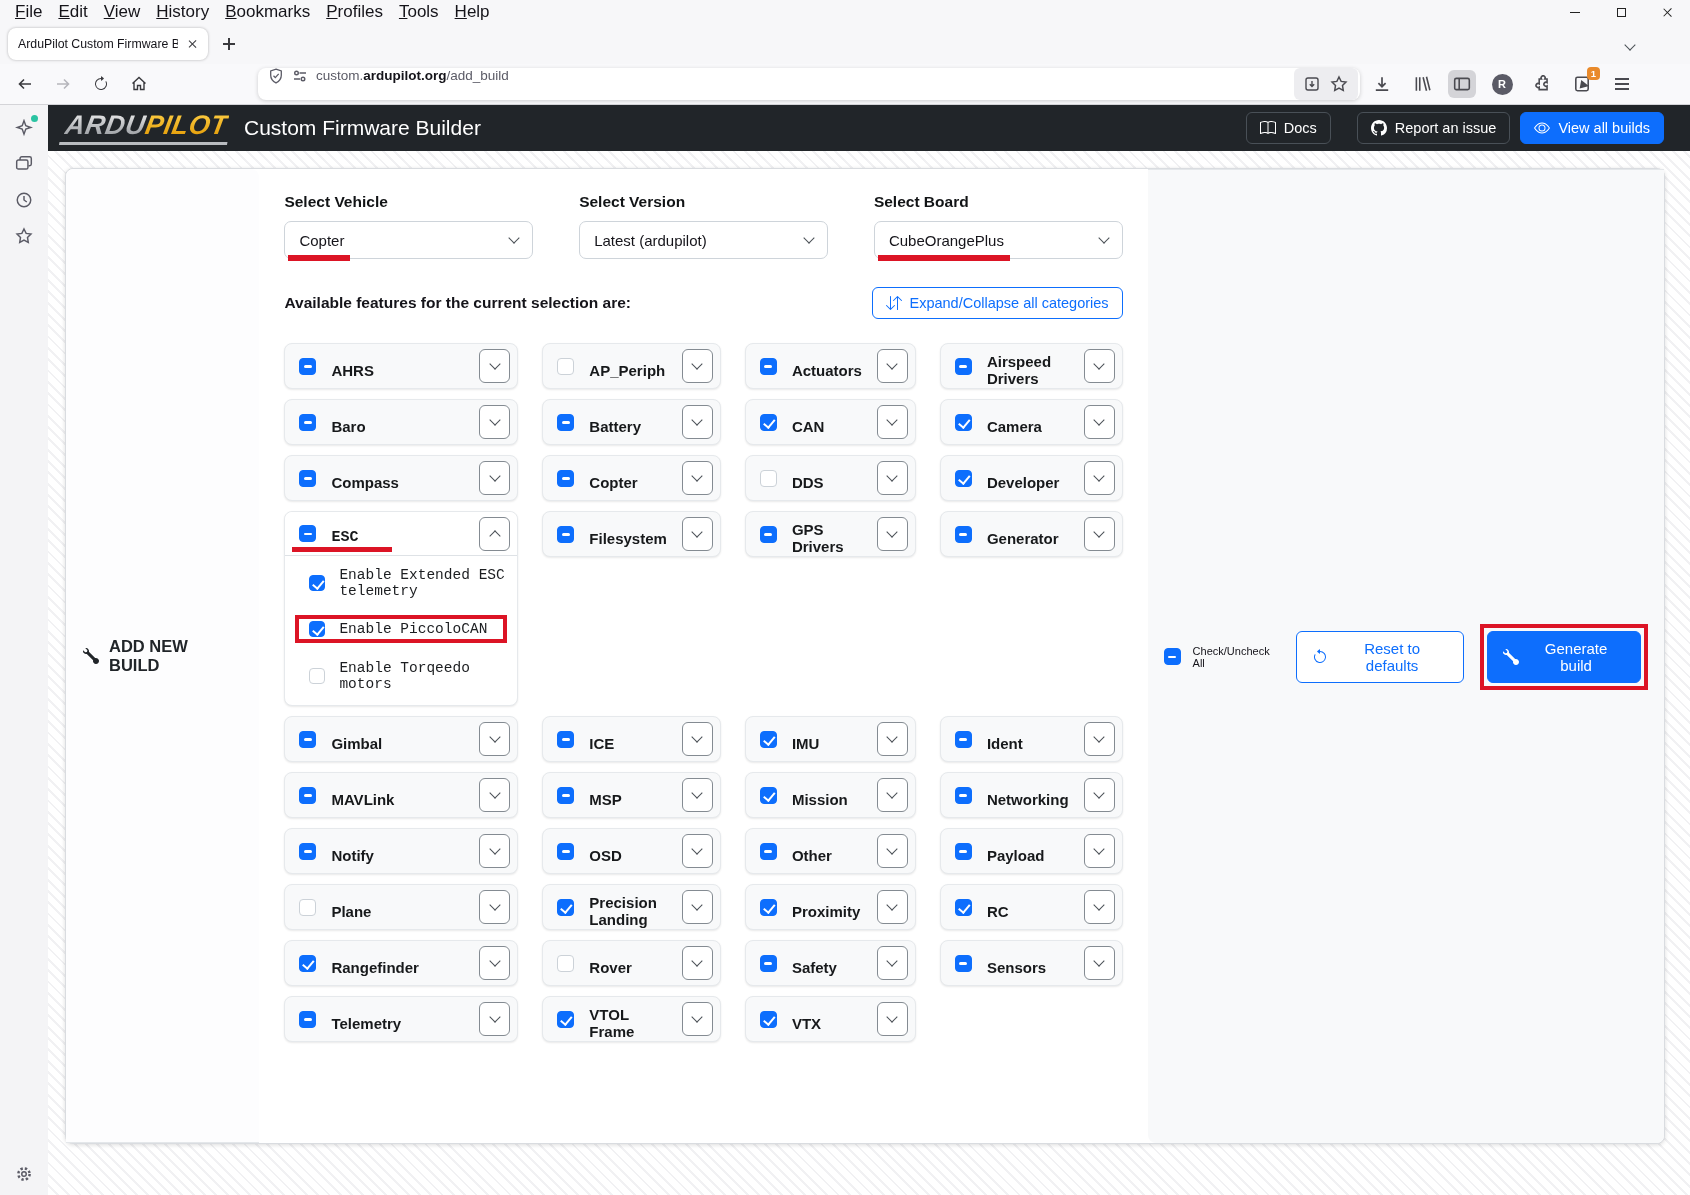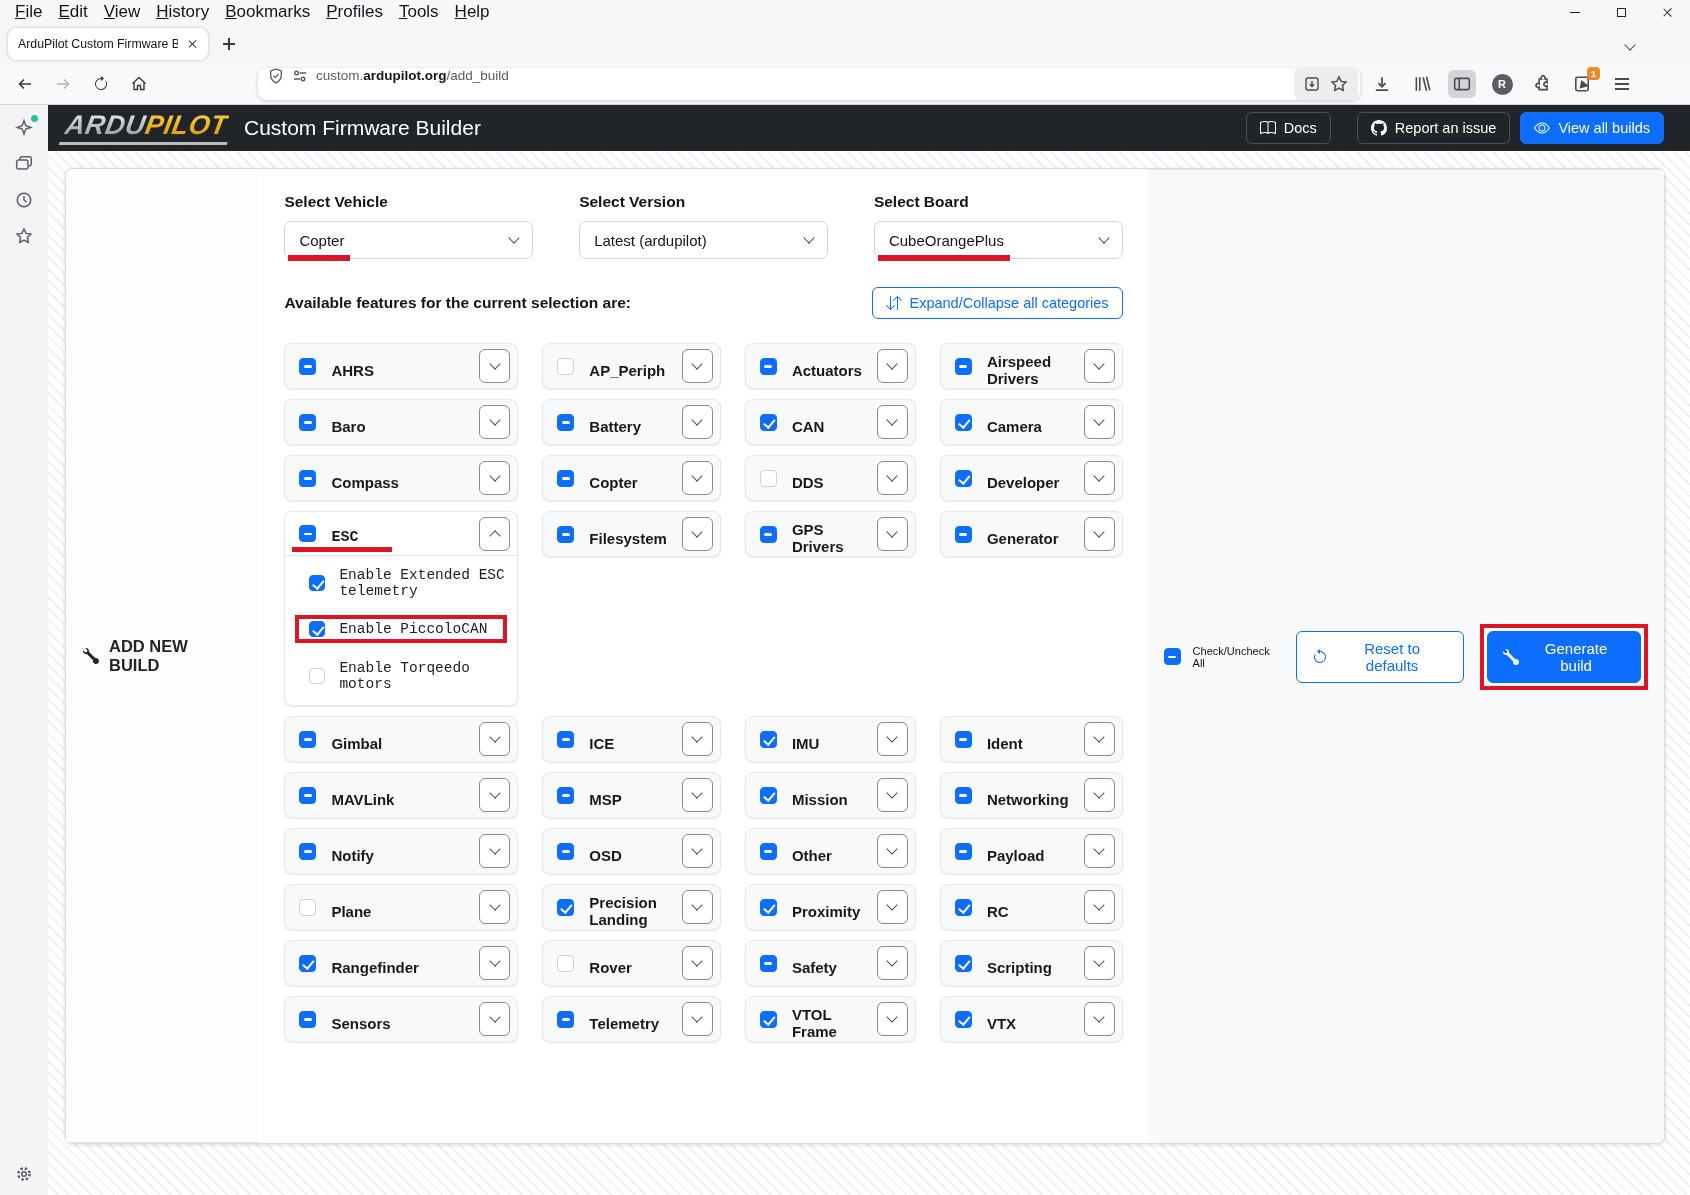--- a/index.html
+++ b/index.html
@@ -666,29 +666,20 @@
                 <div class="feat-row">
                   <span class="cb indeterminate"></span>
                   <span class="feat-label">Safety</span>
                   <button class="chev-btn">
                     <span class="chev down"></span>
                   </button>
                 </div>
               </div>
               <div class="feat">
                 <div class="feat-row">
-                  <span class="cb checked"></span>
-                  <span class="feat-label">Scripting</span>
-                  <button class="chev-btn">
-                    <span class="chev down"></span>
-                  </button>
-                </div>
-              </div>
-              <div class="feat">
-                <div class="feat-row">
                   <span class="cb indeterminate"></span>
                   <span class="feat-label">Sensors</span>
                   <button class="chev-btn">
                     <span class="chev down"></span>
                   </button>
                 </div>
               </div>
               <div class="feat">
                 <div class="feat-row">
                   <span class="cb indeterminate"></span>

